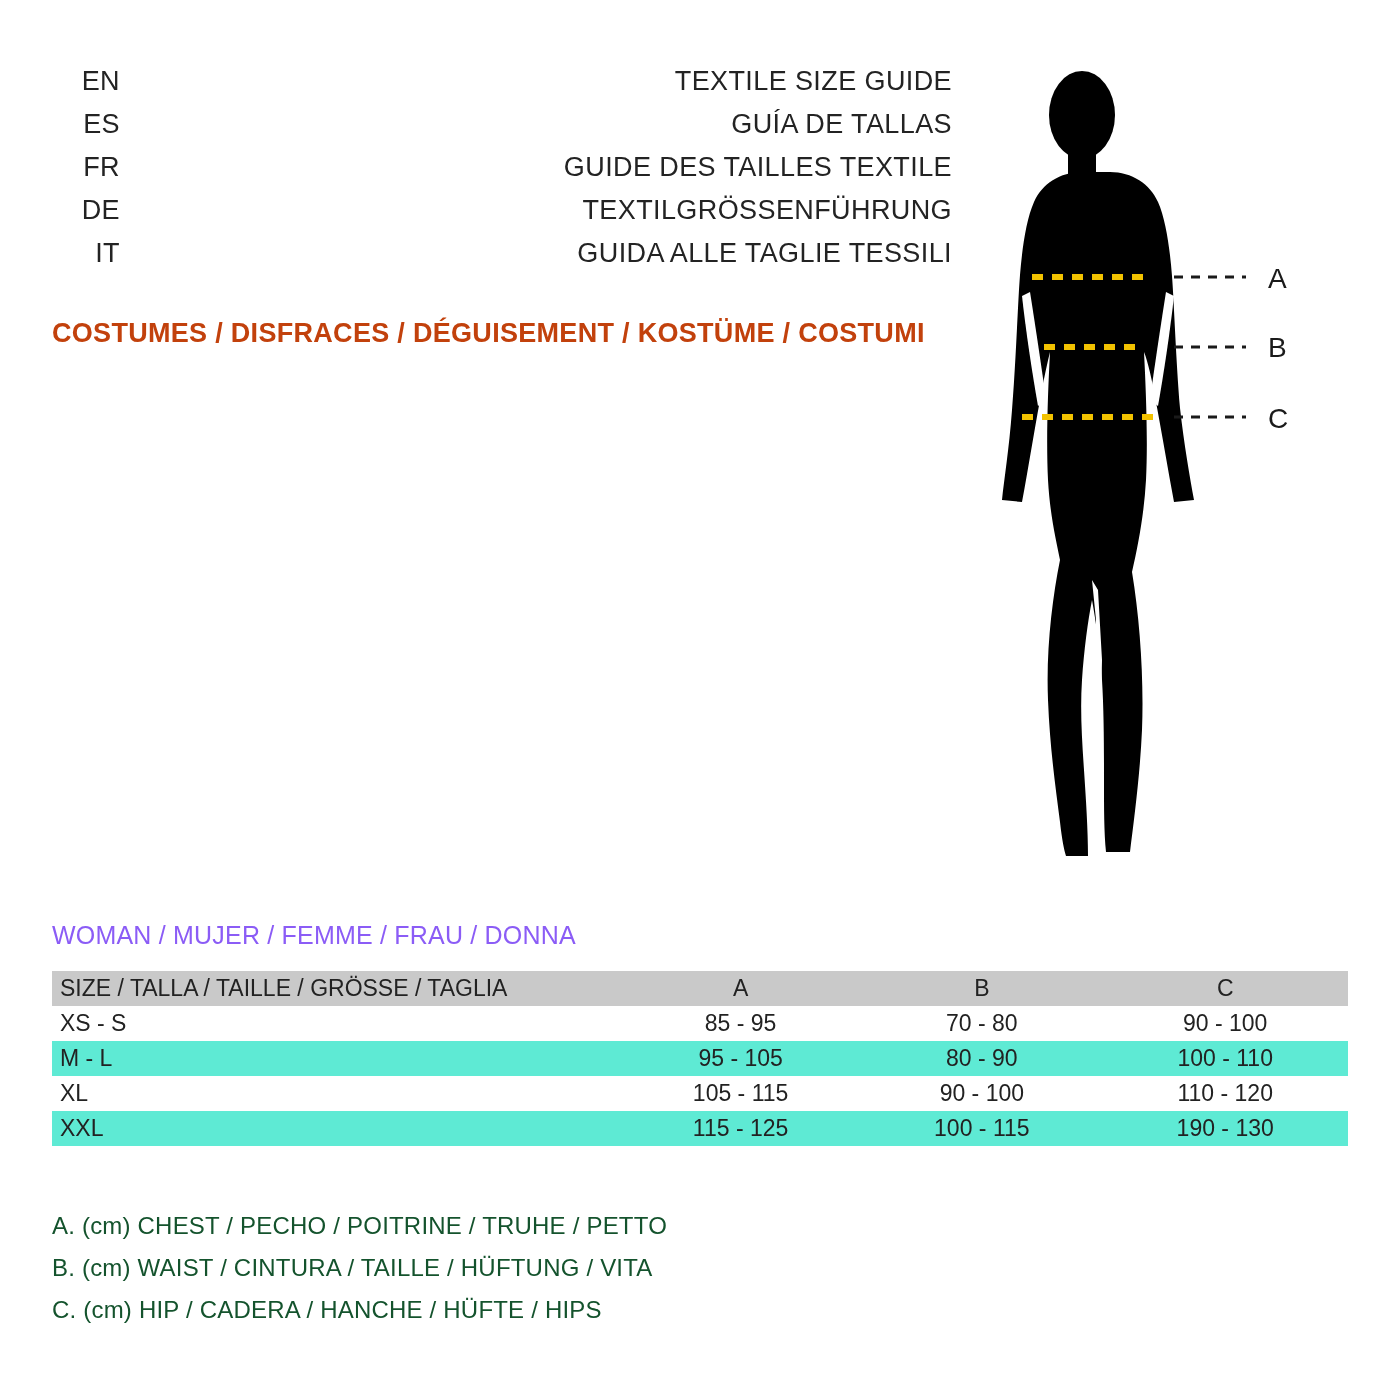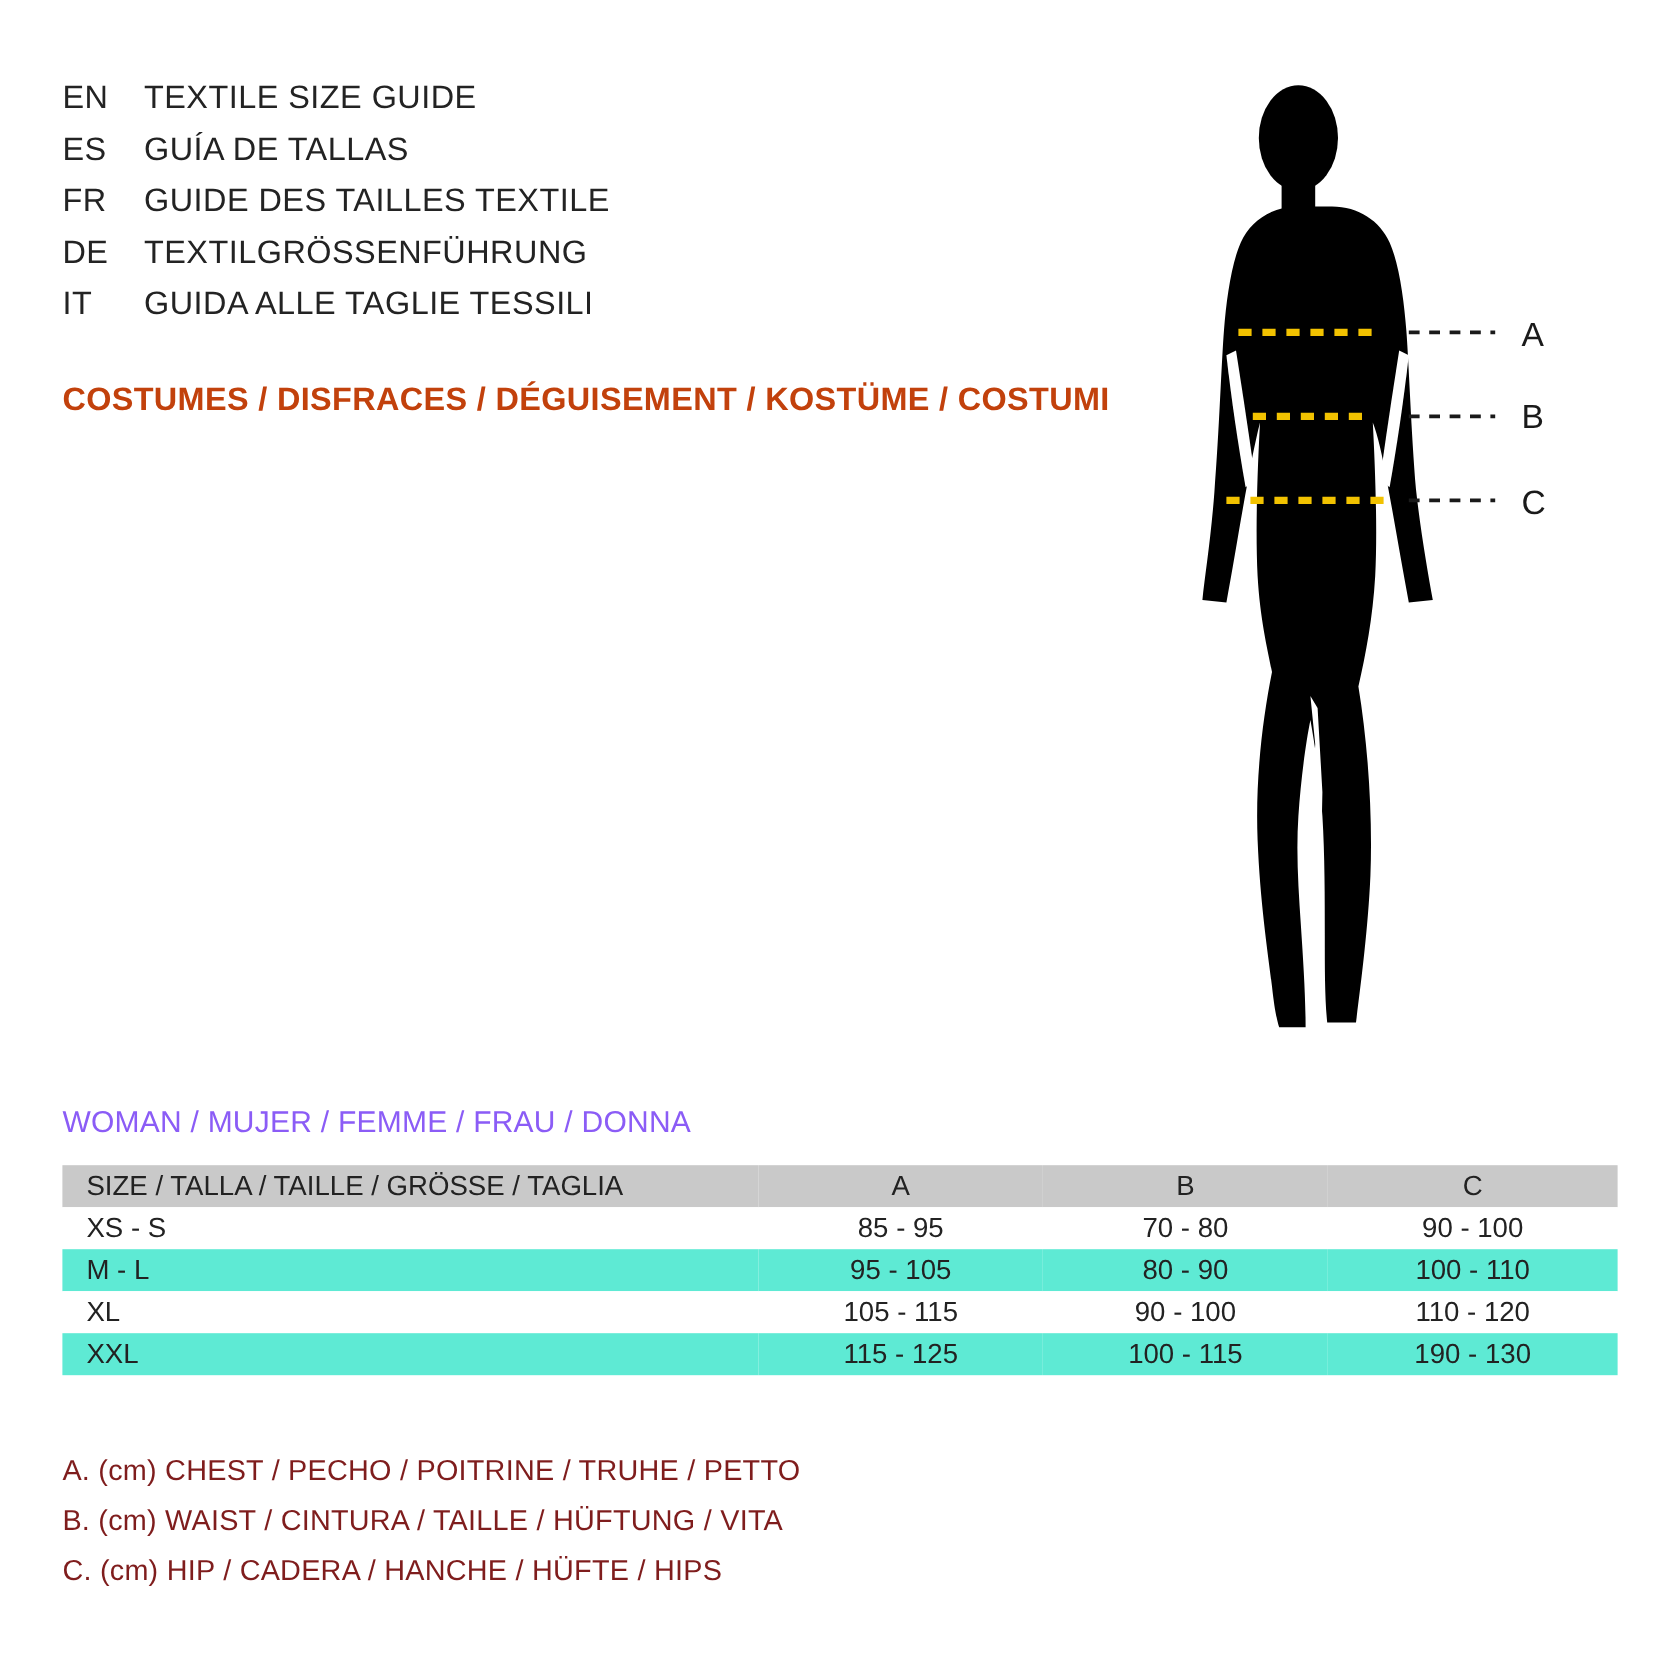--- a/index.html
+++ b/index.html
@@ -23,20 +23,21 @@
     top: 66px;
     width: 900px;
   }
   .lang-row {
     display: flex;
     align-items: baseline;
     height: 43px;
     font-size: 27px;
     letter-spacing: 0.4px;
     color: #232323;
+    text-align: right;
   }
   .lang-code {
     width: 68px;
     flex: 0 0 68px;
   }
   .lang-text {
     flex: 1;
   }
 
   #costumes-line {
@@ -92,40 +93,40 @@
   }
   #size-table th, #size-table td {
     padding: 0;
     height: 35px;
     font-weight: normal;
     text-align: center;
     vertical-align: middle;
   }
   #size-table th.col-size, #size-table td.col-size {
     text-align: left;
-    padding-left: 20px;
+    padding-left: 8px;
     width: 560px;
   }
   #size-table thead tr {
     background: #c9c9c9;
   }
   #size-table tbody tr.shade-light {
     background: #ffffff;
   }
   #size-table tbody tr.shade-dark {
     background: #5eead4;
   }
 
   
   #legend {
     position: absolute;
     left: 52px;
     top: 1205px;
     font-size: 24px;
-    color: #7f1d1d;
+    color: #14532d;
     letter-spacing: 0.2px;
   }
   .legend-row {
     height: 42px;
     line-height: 42px;
     white-space: nowrap;
   }
 </style>
 </head>
 <body>

